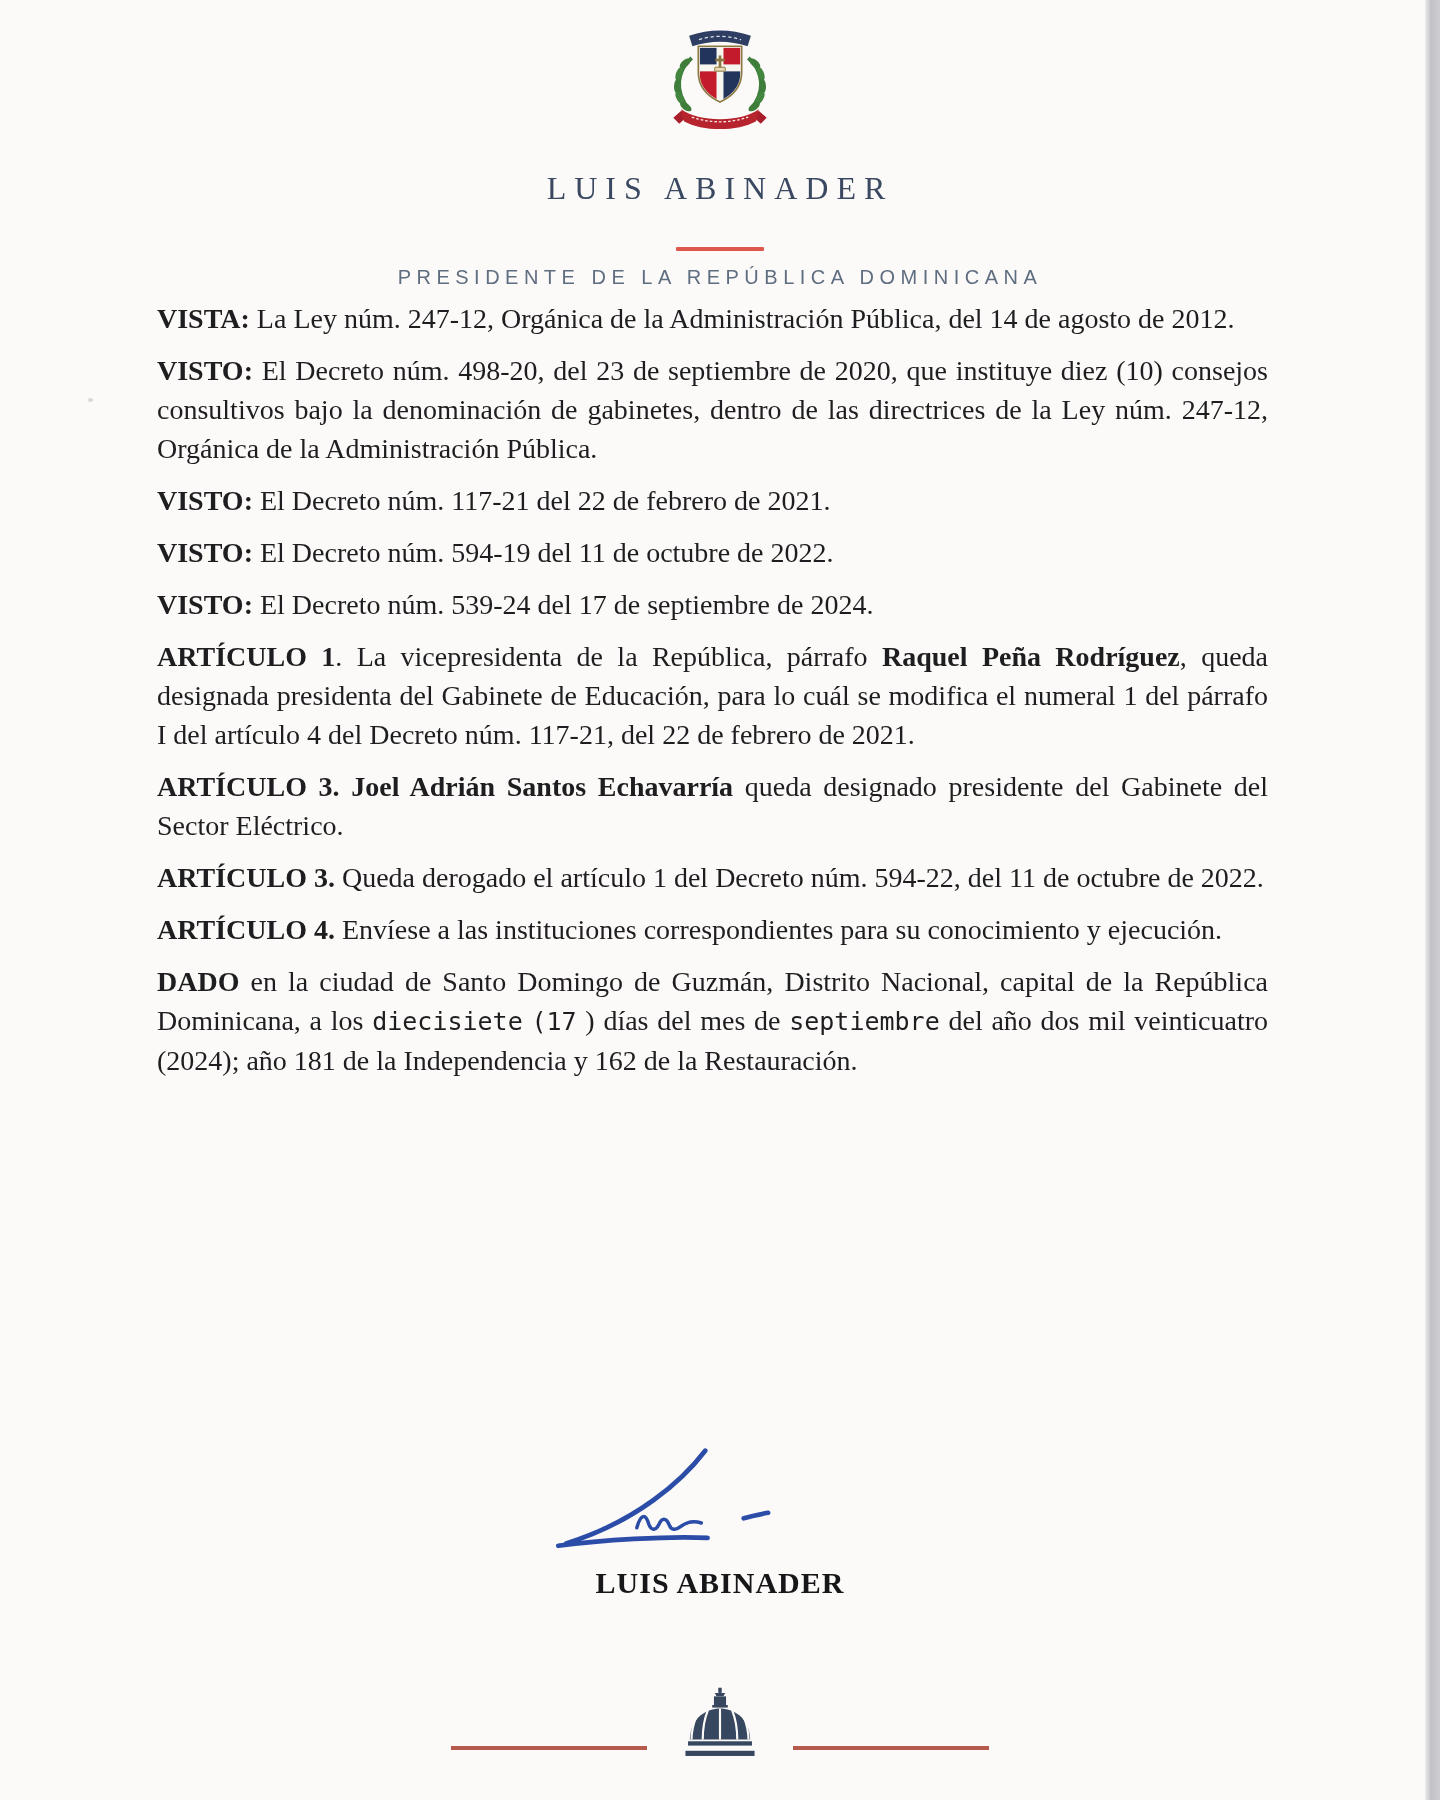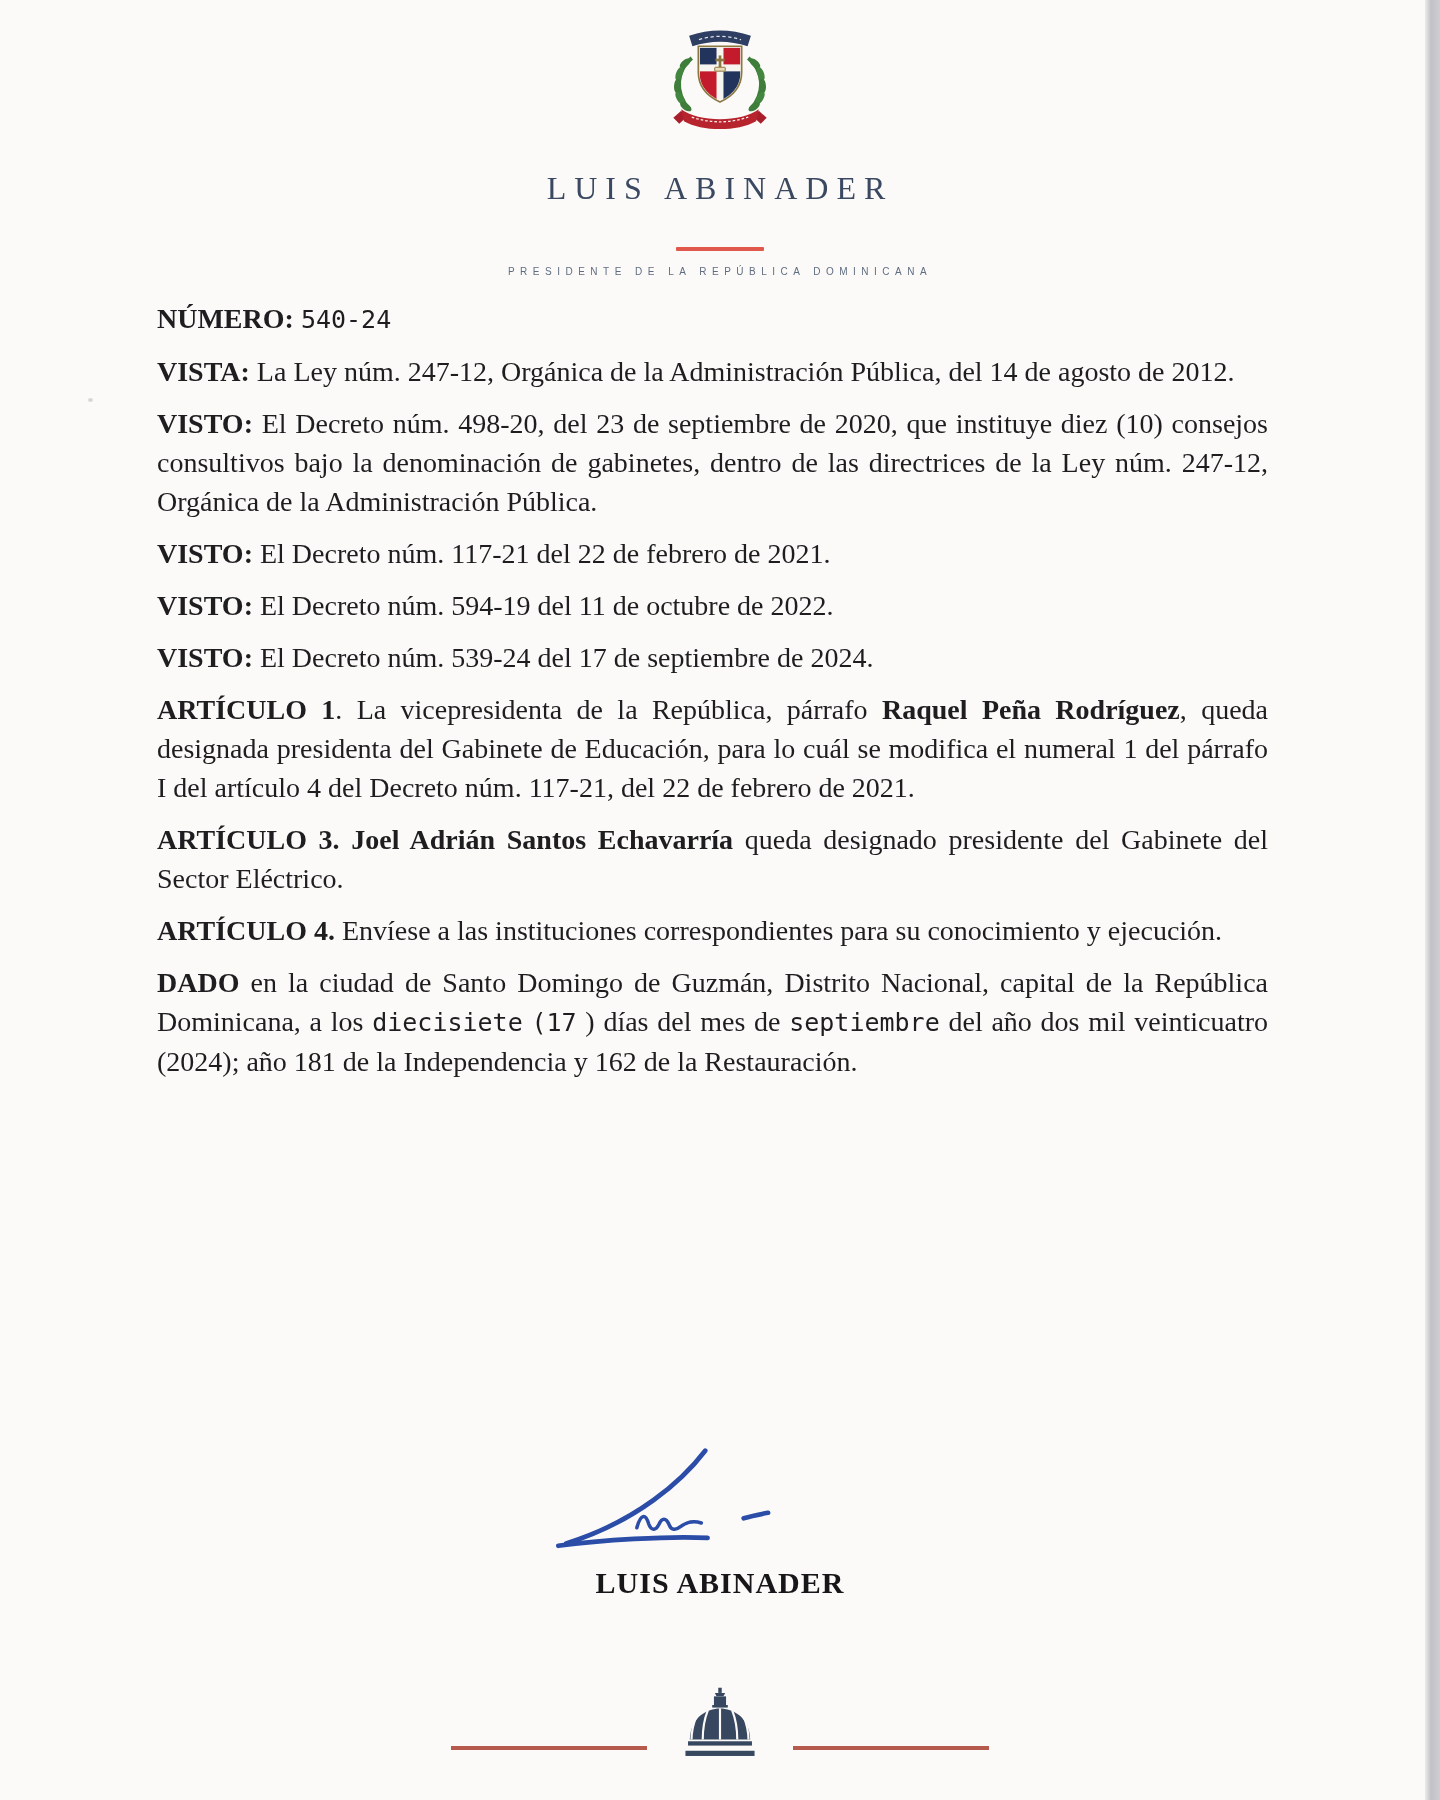--- a/index.html
+++ b/index.html
@@ -25,21 +25,21 @@
     position:absolute;top:170px;left:0;width:100%;text-align:center;
     font-size:32px;letter-spacing:8px;color:#3a4961;font-weight:500;
   }
   .red-rule{
     position:absolute;top:247px;left:50%;transform:translateX(-50%);
     width:88px;height:4px;background:#e0584b;border-radius:1px;
   }
   .subtitle{
     position:absolute;top:266px;left:0;width:100%;text-align:center;
     font-family:"Liberation Sans","DejaVu Sans",sans-serif;
-    font-size:10px;letter-spacing:5.5px;color:#5f6d80;font-weight:500;
+    font-size:20px;letter-spacing:5.5px;color:#5f6d80;font-weight:500;
   }
   
   .doc-body{
     position:absolute;top:299px;left:157px;right:172px;
     font-size:28px;line-height:39px;text-align:justify;
   }
   .para{margin:0 0 13px 0;}
   .heading{text-align:center;margin:27px 0 27px 0;}
   .seg-bold{font-weight:bold;}
   .seg-typed{
@@ -112,28 +112,28 @@
     <path d="M46,128 C72,148 138,148 164,128 L160,146 C132,162 78,162 50,146 Z" fill="#b8242e"></path>
     <path d="M62,140 Q105,154 148,140" stroke="#ffffff" stroke-width="2" stroke-dasharray="4 3" fill="none" opacity="0.9"></path>
   </svg>
 </div>
 
 <div class="title">LUIS ABINADER</div>
 <div class="red-rule"></div>
 <div class="subtitle">PRESIDENTE DE LA REPÚBLICA DOMINICANA</div>
 
 <div class="doc-body">
-  <p class="para"><span class="seg-bold">NÚMERO: </span><span class="seg-typed">540-24</span></p>
   <p class="para"><span class="seg-bold">VISTA: </span><span class="seg-normal">La Ley núm. 247-12, Orgánica de la Administración Pública, del 14 de agosto de 2012.</span></p>
   <p class="para"><span class="seg-bold">VISTO: </span><span class="seg-normal">El Decreto núm. 498-20, del 23 de septiembre de 2020, que instituye diez (10) consejos consultivos bajo la denominación de gabinetes, dentro de las directrices de la Ley núm. 247-12, Orgánica de la Administración Pública.</span></p>
   <p class="para"><span class="seg-bold">VISTO: </span><span class="seg-normal">El Decreto núm. 117-21 del 22 de febrero de 2021.</span></p>
   <p class="para"><span class="seg-bold">VISTO: </span><span class="seg-normal">El Decreto núm. 594-19 del 11 de octubre de 2022.</span></p>
   <p class="para"><span class="seg-bold">VISTO: </span><span class="seg-normal">El Decreto núm. 539-24 del 17 de septiembre de 2024.</span></p>
   <p class="para"><span class="seg-bold">ARTÍCULO 1</span><span class="seg-normal">. La vicepresidenta de la República, párrafo </span><span class="seg-bold">Raquel Peña Rodríguez</span><span class="seg-normal">, queda designada presidenta del Gabinete de Educación, para lo cuál se modifica el numeral 1 del párrafo I del artículo 4 del Decreto núm. 117-21, del 22 de febrero de 2021.</span></p>
   <p class="para"><span class="seg-bold">ARTÍCULO 3. Joel Adrián Santos Echavarría</span><span class="seg-normal"> queda designado presidente del Gabinete del Sector Eléctrico.</span></p>
+  <p class="para"><span class="seg-bold">ARTÍCULO 3.</span><span class="seg-normal"> Queda derogado el artículo 1 del Decreto núm. 594-22, del 11 de octubre de 2022.</span></p>
   <p class="para"><span class="seg-bold">ARTÍCULO 4.</span><span class="seg-normal"> Envíese a las instituciones correspondientes para su conocimiento y ejecución.</span></p>
   <p class="para"><span class="seg-bold">DADO</span><span class="seg-normal"> en la ciudad de Santo Domingo de Guzmán, Distrito Nacional, capital de la República Dominicana, a los </span><span class="seg-typed">diecisiete</span><span class="seg-normal">  </span><span class="seg-typed">(17</span><span class="seg-normal"> ) días del mes de </span><span class="seg-typed">septiembre</span><span class="seg-normal"> del año dos mil veinticuatro (2024); año 181 de la Independencia y 162 de la Restauración.</span></p>
 </div>
 
 <div class="sig-draw">
   <svg width="236" height="110" viewBox="0 0 300 140">
     <g fill="none" stroke="#2b4da8" stroke-linecap="round">
       <path d="M205,6 C176,44 118,96 28,124" stroke-width="6"></path>
       <path d="M18,127 C70,120 160,114 208,117" stroke-width="6"></path>
       <path d="M118,104 c5,-18 11,-18 15,-5 c3,9 9,9 13,1 c4,-9 9,-9 13,0 c3,8 9,7 14,3 c9,-7 18,-8 27,-5" stroke-width="4.5"></path>

